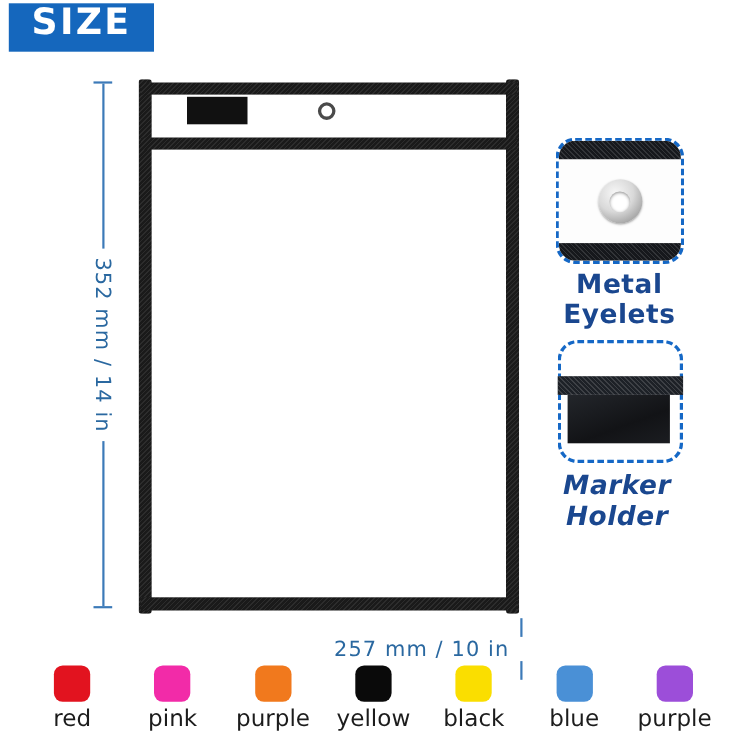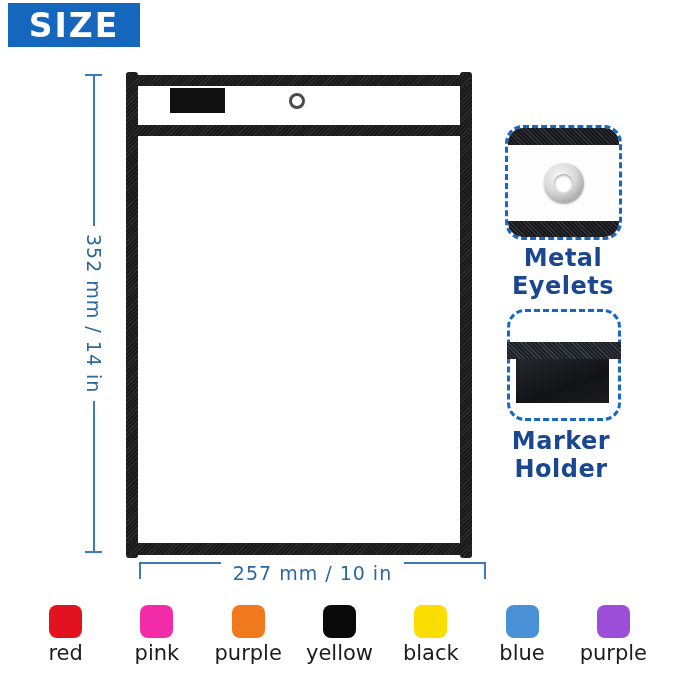--- a/index.html
+++ b/index.html
@@ -3,21 +3,21 @@
 <meta charset="utf-8">
 <style>
   html,body{margin:0;padding:0;background:#ffffff;}
   .canvas{
     position:relative;width:679px;height:673px;background:#ffffff;overflow:hidden;
     font-family:"DejaVu Sans","Liberation Sans",sans-serif;
   }
   
   .banner{
     position:absolute;left:8px;top:3px;width:132px;height:44px;
-    background:#1567bd;display:flex;align-items:center;justify-content:center;
+    background:#1567bd;display:flex;justify-content:center;
   }
   .banner span{
     color:#ffffff;font-size:33px;font-weight:bold;letter-spacing:2px;line-height:1;
   }
   
   .pocket{position:absolute;left:126px;top:72px;width:346px;height:486px;}
   .fabric{
     background-color:#1a1a1a;
     background-image:repeating-linear-gradient(135deg,rgba(255,255,255,.08) 0 1px,transparent 1px 3px);
   }
@@ -37,22 +37,22 @@
     position:absolute;left:85px;top:74px;width:17px;height:479px;
     display:flex;flex-direction:column;align-items:center;
   }
   .vcap{width:17px;height:2px;background:#3c7ab8;flex:0 0 auto;}
   .vline{width:2px;flex:1 1 auto;background:#3c7ab8;}
   .vtext{
     flex:0 0 auto;writing-mode:vertical-rl;font-size:19px;color:#2a68a0;
     margin:8px 0;white-space:nowrap;letter-spacing:1px;
   }
   .hdim{
-    position:absolute;left:139px;top:562px;width:347px;height:17px;
-    display:flex;align-items:flex-start;
+    position:absolute;left:128px;top:562px;width:347px;height:17px;
+    display:flex;flex-direction:column;align-items:flex-end;
   }
   .hcap{width:2px;height:17px;background:#3c7ab8;flex:0 0 auto;}
   .hline{height:2px;flex:1 1 auto;background:#3c7ab8;}
   .htext{
     flex:0 0 auto;font-size:19px;color:#2a68a0;margin:0 12px;white-space:nowrap;
     letter-spacing:1px;
   }
   
   .callout{
     position:absolute;border:3px dashed #1568c6;border-radius:18px;background:#ffffff;
@@ -83,21 +83,21 @@
   }
   .mh-tab{
     position:absolute;left:6px;top:47px;width:93px;height:44px;
     background:linear-gradient(160deg,#23262b 0%,#121316 60%,#1b1d21 100%);
   }
   .co-label{
     position:absolute;width:140px;text-align:center;font-size:24px;font-weight:600;
     color:#1a478f;letter-spacing:.5px;
   }
   .eyelet-label{left:493px;top:244px;}
-  .marker-label{left:491px;top:427px;}
+  .marker-label{left:491px;top:427px;font-style:italic;}
   
   .swatch-row{
     position:absolute;left:20px;top:605px;width:639px;height:64px;
     display:flex;flex-direction:row;
   }
   .swatch{flex:1 1 0;display:flex;flex-direction:column;align-items:center;gap:5px;}
   .chip{width:33px;height:33px;border-radius:8px;flex:0 0 auto;}
   .chip-label{font-size:21px;color:#1c1c1c;line-height:1;}
 </style>
 </head>

